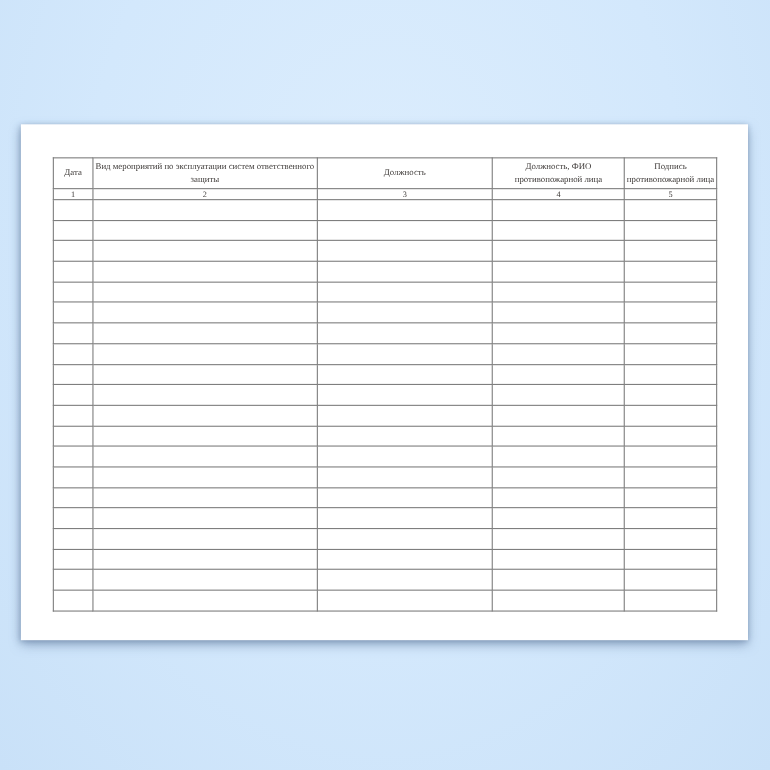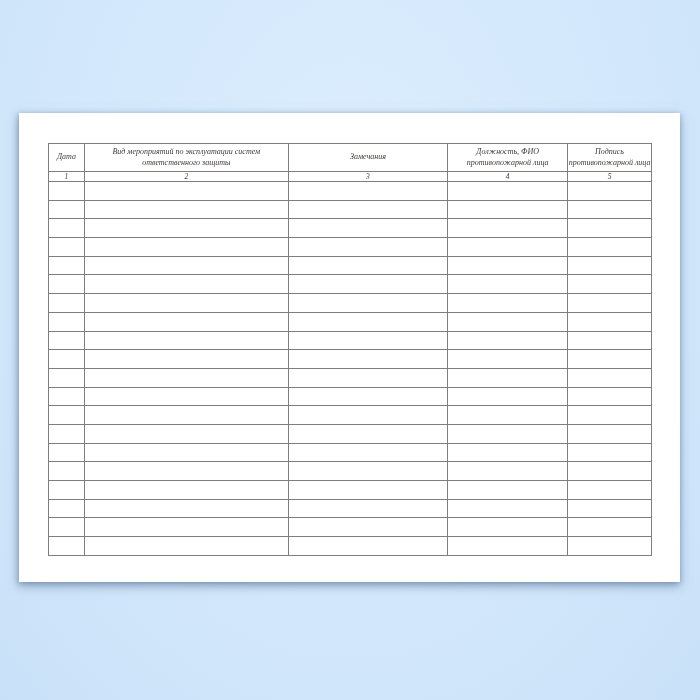--- a/index.html
+++ b/index.html
@@ -10,21 +10,20 @@
     width: 700px;
     height: 700px;
     overflow: hidden;
     font-family: "Liberation Serif", "DejaVu Serif", serif;
   }
   .scene {
     position: relative;
     width: 700px;
     height: 700px;
     background: radial-gradient(ellipse at 50% 30%, #dcedfd 0%, #d3e8fc 55%, #c9e1f8 100%);
-    font-style: italic;
   }
   .paper {
     position: absolute;
     left: 19px;
     top: 113px;
     width: 661px;
     height: 469px;
     background: #ffffff;
     box-shadow: 0 4px 10px rgba(96, 122, 158, 0.55),
                 0 1px 4px rgba(96, 122, 158, 0.35),
@@ -81,21 +80,21 @@
           <col style="width: 5.96%;">
           <col style="width: 33.77%;">
           <col style="width: 26.49%;">
           <col style="width: 19.87%;">
           <col style="width: 13.91%;">
         </colgroup>
       <thead>
         <tr class="header-row">
             <th>Дата</th>
             <th>Вид мероприятий по эксплуатации систем ответственного защиты</th>
-            <th>Замечания</th>
+            <th>Должность</th>
             <th>Должность, ФИО противопожарной лица</th>
             <th>Подпись противопожарной лица</th>
           </tr>
         <tr class="number-row">
             <td>1</td>
             <td>2</td>
             <td>3</td>
             <td>4</td>
             <td>5</td>
           </tr>

